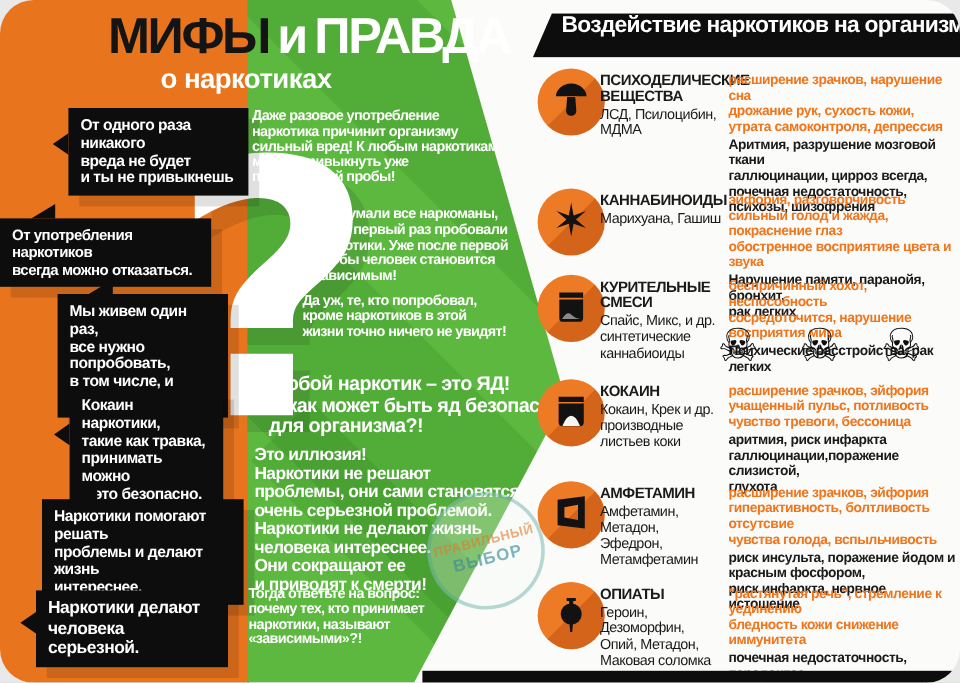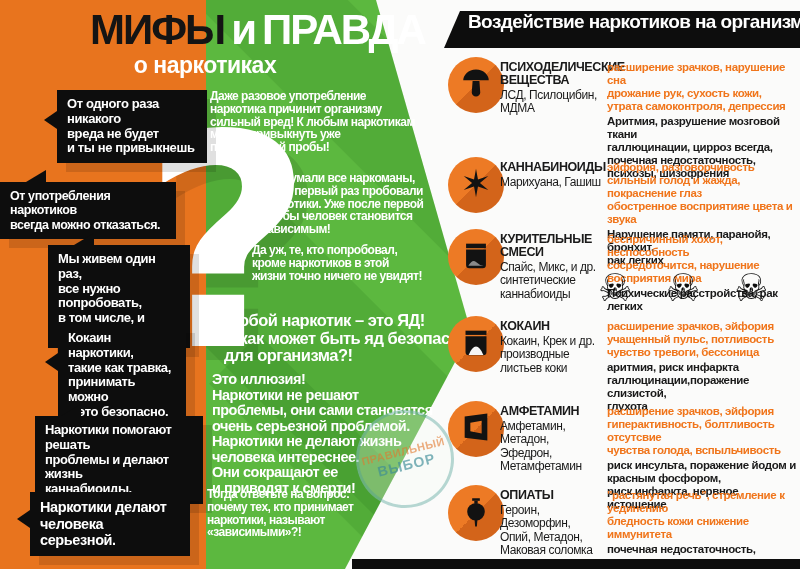--- a/index.html
+++ b/index.html
@@ -1,20 +1,21 @@
 <!DOCTYPE html>
 <html><head>
 <meta charset="utf-8">
 <style>
   html,body{margin:0;padding:0;background:#e9e9e9;}
   *{box-sizing:border-box;}
   #poster{
     position:relative;width:800px;height:569px;overflow:hidden;
     background:#fbfbfa;
     font-family:"Liberation Sans","DejaVu Sans",sans-serif;
+    border-radius:28px;
   }
   
   .orange-bg{position:absolute;left:0;top:0;width:208px;height:569px;background:#e8741e;}
   .green-band{
     position:absolute;left:0;top:0;width:800px;height:569px;background:#5cb83f;
     clip-path:polygon(206px 0,376px 0,471px 332px,345px 569px,206px 569px);
   }
   .green-band .stripe{position:absolute;background:rgba(0,70,0,0.10);}
   .stripe.s1{left:150px;top:40px;width:430px;height:110px;transform:rotate(45deg);}
   .stripe.s2{left:60px;top:250px;width:460px;height:150px;transform:rotate(45deg);}
@@ -107,21 +108,21 @@
 всегда можно отказаться.</div>
   <div class="bubble tail-top" style="left:48px;top:245px;width:142px;font-size:13px;">Мы живем один раз,
 все нужно попробовать,
 в том числе, и наркотики</div>
   <div class="bubble tail-left" style="left:58px;top:324px;width:128px;font-size:13px;">Кокаин наркотики,
 такие как травка,
 принимать можно
 – это безопасно.</div>
   <div class="bubble tail-top" style="left:35px;top:416px;width:168px;font-size:13px;">Наркотики помогают решать
 проблемы и делают жизнь
-каннабиоиды.</div>
+интереснее.</div>
   <div class="bubble tail-left" style="left:30px;top:492px;width:160px;font-size:14.5px;">Наркотики делают
 человека серьезной.</div>
 
   <div class="truth" style="left:210px;top:90px;">Даже разовое употребление
 наркотика причинит организму
 сильный вред! К любым наркотикам
 можно привыкнуть уже
 после первой пробы!</div>
   <div class="truth" style="left:262px;top:172px;">Так думали все наркоманы,
 когда первый раз пробовали

